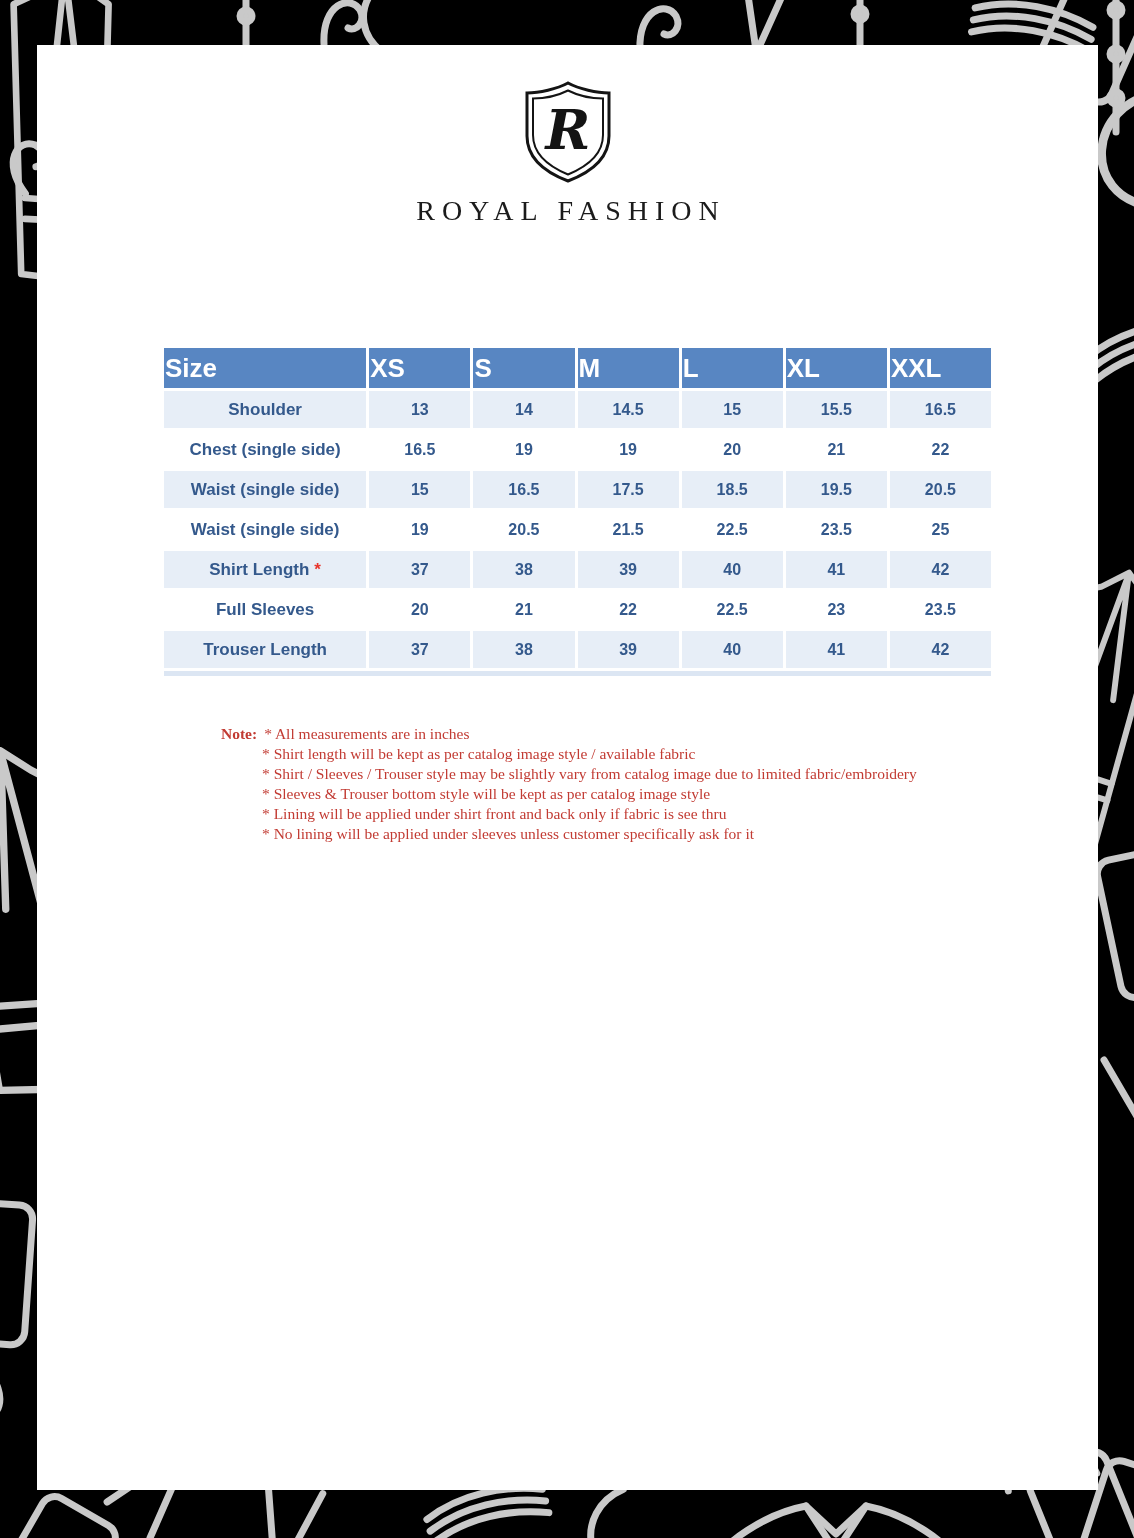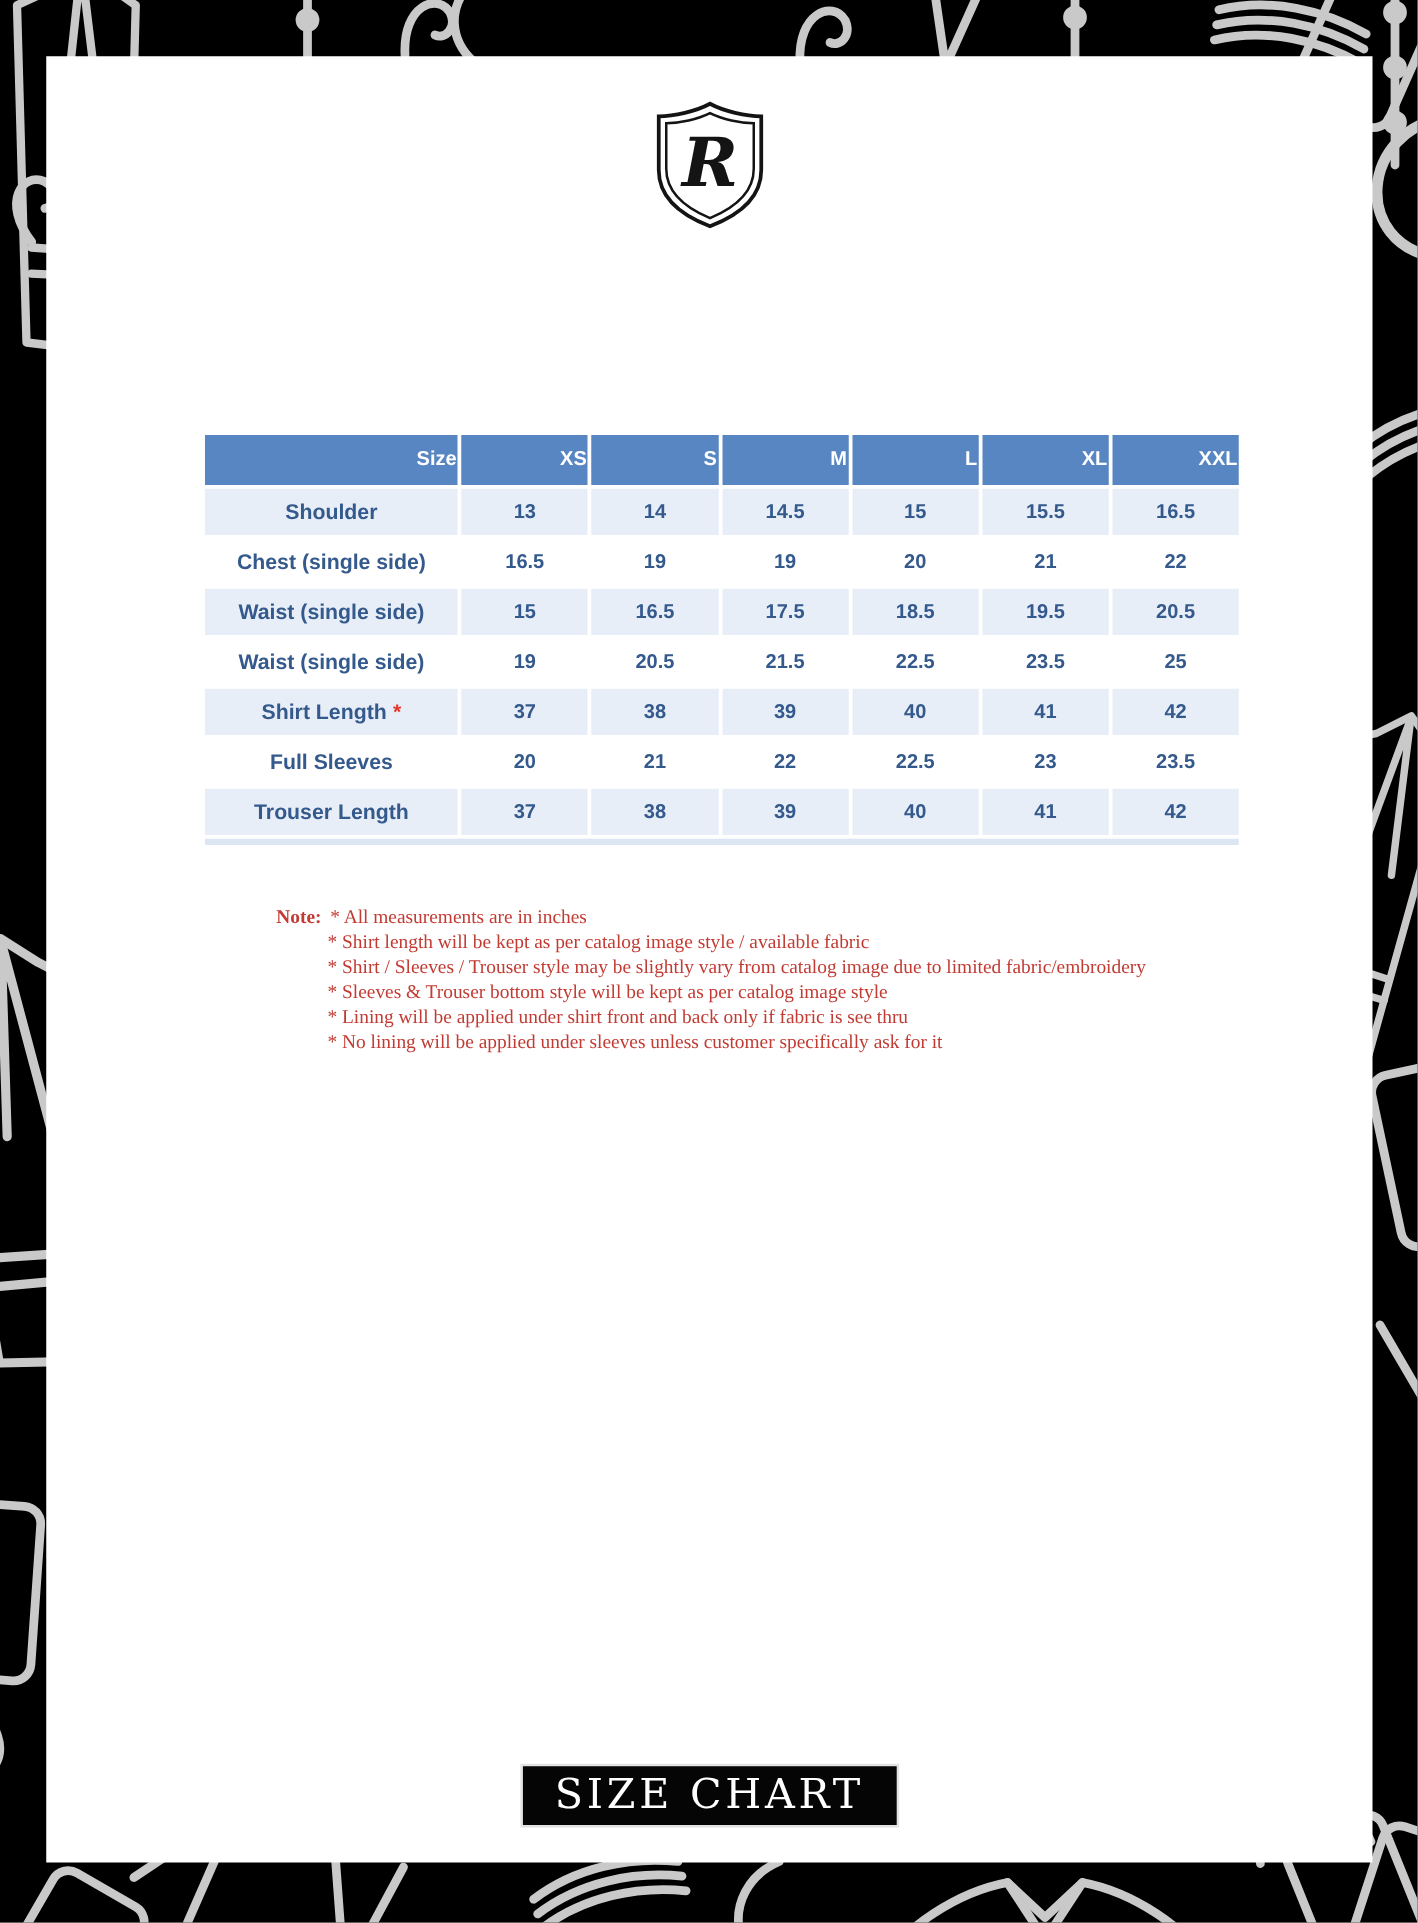--- a/index.html
+++ b/index.html
@@ -37,22 +37,22 @@
   .doc-title{
     position:absolute;top:243px;left:0;width:100%;text-align:center;
     font-size:23px;font-weight:bold;color:var(--title-navy);letter-spacing:0.3px;
   }
 
   .table-wrap{position:absolute;top:300px;left:124px;width:833px;}
   table.size-table{
     width:100%;border-collapse:separate;border-spacing:3px;table-layout:fixed;
   }
   .size-table th{
-    background:var(--header-blue);color:#fff;font-size:16px;font-weight:bold;
-    height:40px;text-align:right;vertical-align:middle;
+    background:var(--header-blue);color:#fff;font-size:26px;font-weight:bold;
+    height:40px;text-align:left;vertical-align:middle;
   }
   .size-table td{
     height:37px;text-align:center;vertical-align:middle;
     font-weight:bold;color:var(--text-navy);font-size:16px;
   }
   .size-table td.label-cell{font-size:17px;}
   .size-table tbody tr:nth-child(odd) td{background:var(--row-light);}
   .size-table tbody tr:nth-child(even) td{background:#fff;}
   .ast{color:var(--asterisk-red);margin-left:5px;}
   .strip{height:5px;background:#DCE6F3;margin:0 3px;}
@@ -150,20 +150,21 @@
 </svg>
 
 <div class="page">
 
   <div class="logo-wrap">
     <svg class="shield" width="90" height="102" viewBox="0 0 90 102">
       <path d="M45 2 C34 8 16 12 4 12 L4 55 C4 79 24 92 45 100 C66 92 86 79 86 55 L86 12 C74 12 56 8 45 2 Z" fill="#fff" stroke="#141414" stroke-width="3"></path>
       <path d="M45 9.5 C35 14.5 21 17.5 10 17.5 L10 54 C10 74 27 86 45 93.5 C63 86 80 74 80 54 L80 17.5 C69 17.5 55 14.5 45 9.5 Z" fill="none" stroke="#141414" stroke-width="2"></path>
       <text x="45" y="68" text-anchor="middle" font-family="'DejaVu Serif',serif" font-size="54" font-weight="bold" font-style="italic" fill="#141414">R</text>
     </svg>
+    <div class="brand">ROYAL FASHION</div>
   </div>
 
 
   <div class="table-wrap">
     <table class="size-table">
       <colgroup>
         <col style="width:25%">
         <col>
           <col>
           <col>
@@ -260,15 +261,14 @@
 
   <div class="notes">
       <div class="note-line first"><b>Note:</b><span>* All measurements are in inches</span></div>
       <div class="note-line"><span>* Shirt length will be kept as per catalog image style / available fabric</span></div>
       <div class="note-line"><span>* Shirt / Sleeves / Trouser style may be slightly vary from catalog image due to limited fabric/embroidery</span></div>
       <div class="note-line"><span>* Sleeves &amp; Trouser bottom style will be kept as per catalog image style</span></div>
       <div class="note-line"><span>* Lining will be applied under shirt front and back only if fabric is see thru</span></div>
       <div class="note-line"><span>* No lining will be applied under sleeves unless customer specifically ask for it</span></div>
     </div>
 
-  <div class="banner">SIZE CHART</div>
 
 </div>
 
 </body></html>

